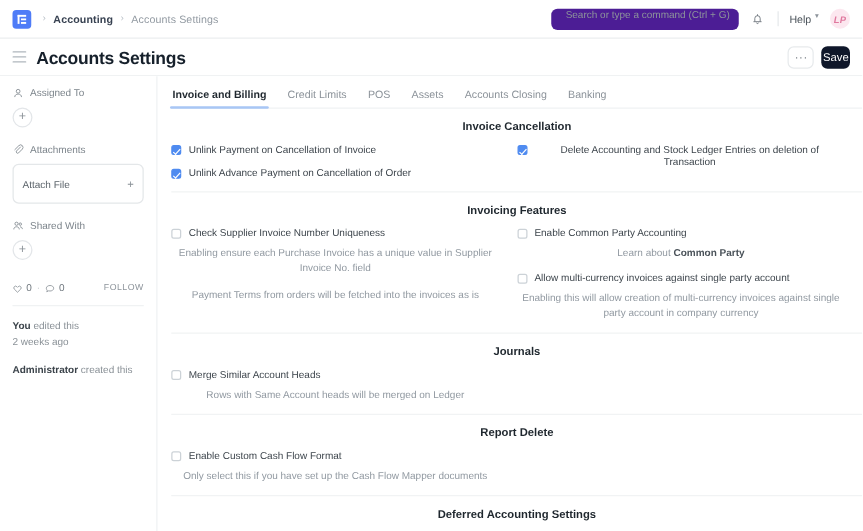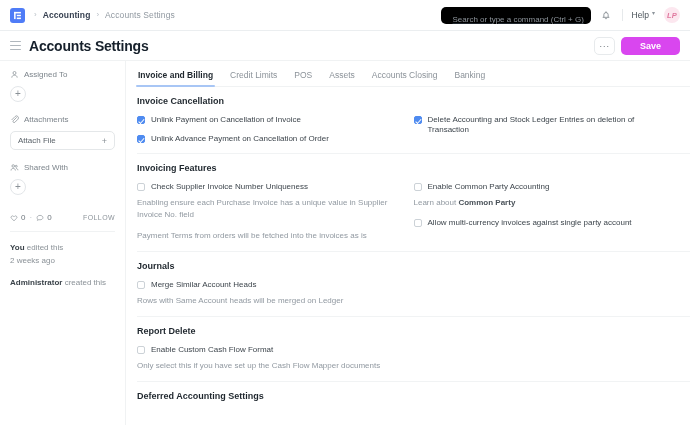--- a/index.html
+++ b/index.html
@@ -41,25 +41,24 @@
 
   .nav-right {
     margin-left: auto;
     display: flex;
     align-items: center;
     gap: 9px;
   }
   .searchbox {
     width: 150px; height: 17px;
     border-radius: 5px;
-    background: #000000;
-    display: flex; align-items: flex-end;
+    background: #4c1d95;
+    display: flex; align-items: flex-start;
     padding: 0 7px;
     gap: 5px;
-    text-decoration: underline;
   }
   .searchbox .ph {
     font-size: 8px; color: #8d949b; white-space: nowrap;
   }
   .bell { width: 13px; height: 13px; display:flex; align-items:center; justify-content:center; }
   .divider-v { width: 1px; height: 12px; background: #e6e9eb; }
   .help {
     font-size: 8.5px; color: #4a5259; display: flex; align-items: flex-start; gap: 3px;
   }
   .caret { font-size: 6px; color: #8d949b; line-height:1; }
@@ -87,23 +86,23 @@
   .head-actions { margin-left: auto; display: flex; align-items: center; gap: 6px; }
   .btn-dots {
     width: 21px; height: 18px; border-radius: 5px;
     border: 1px solid #e7eaec; background: #fff;
     display: flex; align-items: center; justify-content: center;
     color: #6b737a; font-size: 9px; letter-spacing: .5px;
     cursor: pointer;
   }
   .btn-save {
     height: 18px; border-radius: 5px; border: none;
-    background: #d946ef; color: #fff;
-    font-size: 9px; font-weight: bold;
-    padding: 0 19px; cursor: pointer;
+    background: #0f172a; color: #fff;
+    font-size: 9px; font-weight: normal;
+    padding: 0 1px; cursor: pointer;
     font-family: "Liberation Sans", sans-serif;
   }
 
   
   .body-wrap { display: flex; height: 364px; background: #fff;}
   .sidebar {
     width: 125px; flex: none;
     padding: 9px 10px 0 10px;
     background: #fff;
   }
@@ -117,21 +116,21 @@
     width: 16px; height: 16px; border-radius: 50%;
     border: 1px solid #e3e6e9; background:#fff;
     display:flex; align-items:center; justify-content:center;
     color: #8a9197; font-size: 10px; line-height: 1;
     cursor: pointer;
   }
   .sec { margin-bottom: 13px; text-align: right; }
   .attach-btn {
     height: 19px; border: 1px solid #e4e7e9; border-radius: 5px;
     background: #fff; display:flex; align-items:center;
-    padding: 2px 7px; cursor: pointer;
+    padding: 15px 7px; cursor: pointer;
   }
   .attach-btn span { font-size: 8px; color: #5b636a; }
   .attach-btn .plus { margin-left: auto; color: #8a9197; font-size: 9px; }
 
   .social-row {
     display:flex; align-items:center; gap: 4px;
     margin-top: 18px; padding-bottom: 9px;
     border-bottom: 1px solid #f0f2f3;
   }
   .social-item { display:flex; align-items:center; gap: 3px; font-size: 8px; color: #6f777e; cursor: pointer;}
@@ -160,21 +159,21 @@
   .tab {
     font-size: 8.5px; color: #8b9299; padding-bottom: 6px;
     cursor: pointer; position: relative; white-space: nowrap;
   }
   .tab.active { color: #1f272e; font-weight: bold; }
   .tab.active::after {
     content: ""; position: absolute; left: -2px; right: -2px; bottom: -1px;
     height: 2px; background: #a8c6f5; border-radius: 2px;
   }
 
-  .section { border-bottom: 1px solid #f1f3f4; padding: 9px 0 9px 0; }
+  .section { border-bottom: 1px solid #f1f3f4; padding: 9px 0 9px 0; text-align: center; }
   .section:last-child { border-bottom: none; }
   .sec-title { font-size: 9px; font-weight: bold; color: #1f272e; margin-bottom: 9px; }
   .grid2 { display: flex; }
   .col { width: 50%; padding-right: 14px; }
   .field { margin-bottom: 9px; }
   .field:last-child { margin-bottom: 0; }
   .cbrow { display: flex; align-items: flex-start; gap: 6px; cursor: pointer; }
   .cb {
     width: 8px; height: 8px; border-radius: 2px;
     border: 1px solid #ccd2d7; background: #fff;
@@ -390,20 +389,21 @@
             </label>
             <div class="hint">
               <span>Learn about </span><b>Common Party</b>
             </div>
           </div>
           <div class="field">
             <label class="cbrow">
               <span class="cb"></span>
               <span class="cb-label">Allow multi-currency invoices against single party account</span>
             </label>
+            <div class="hint">Enabling this will allow creation of multi-currency invoices against single party account in company currency</div>
           </div>
         </div>
       </div>
     </div>
 
     <div class="section">
       <div class="sec-title">Journals</div>
       <div class="grid2">
         <div class="col">
           <div class="field">

